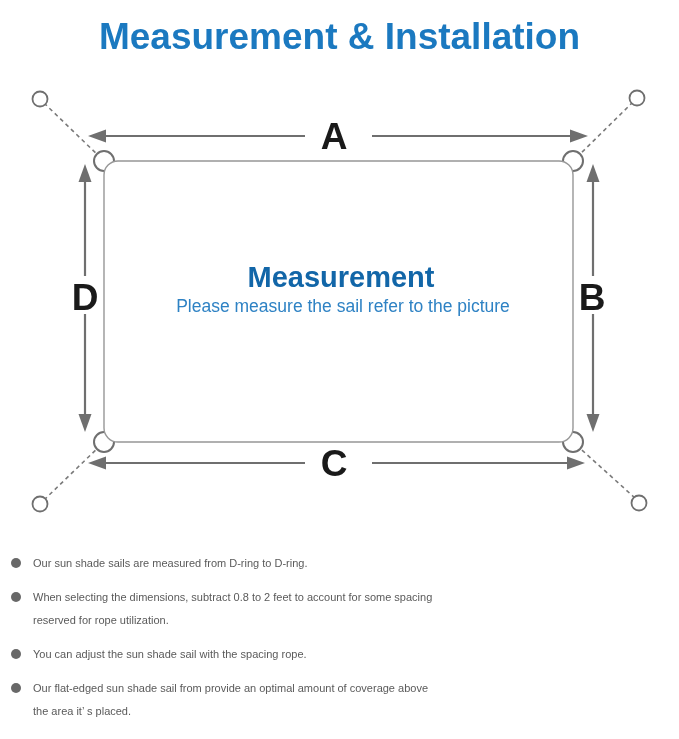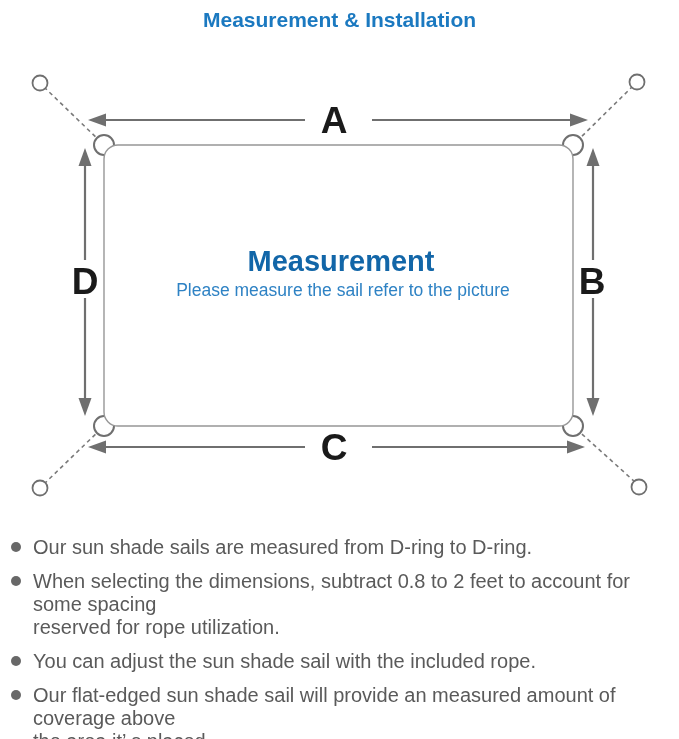--- a/index.html
+++ b/index.html
@@ -11,25 +11,25 @@
   }
   *{box-sizing:border-box;}
   html,body{margin:0;padding:0;}
   body{
     width:679px;height:739px;
     background:#ffffff;
     font-family:"Liberation Sans",sans-serif;
     overflow:hidden;
   }
   .page-title{
-    margin:4px;
+    margin:12px;
     padding-top:4px;
     height:48px;
     text-align:center;
-    font-size:21px;
+    font-size:37px;
     font-weight:700;
     color:var(--title-blue);
     letter-spacing:0px;
   }
   svg.diagram{display:block;width:679px;height:478px;}
   .rope{stroke:#7a7a7a;stroke-width:1.6;stroke-dasharray:4 3.5;fill:none;}
   .ring{fill:#ffffff;stroke:var(--line-gray);stroke-width:1.8;}
   .corner-ring{fill:#ffffff;stroke:var(--line-gray);stroke-width:2;}
   .sail{fill:#ffffff;stroke:#979797;stroke-width:1.4;}
   .arrow-line{stroke:var(--line-gray);stroke-width:2.2;fill:none;}
@@ -41,21 +41,21 @@
     list-style:none;
     margin:0;
     padding:2px 6px 0 11px;
   }
   ul.notes li{
     display:flex;
     align-items:flex-start;
     gap:12px;
     margin-bottom:11px;
     color:var(--text-gray);
-    font-size:20px;
+    font-size:11px;
     line-height:23px;
   }
   .dot{
     flex:0 0 auto;
     width:10px;height:10px;
     margin-top:6px;
     border-radius:50%;
     background:#686868;
   }
   .note-text{white-space:pre-line;}
@@ -126,20 +126,20 @@
     <span class="dot"></span>
     <span class="note-text">Our sun shade sails are measured from D-ring to D-ring.</span>
   </li>
   <li>
     <span class="dot"></span>
     <span class="note-text">When selecting the dimensions, subtract 0.8 to 2 feet to account for some spacing
 reserved for rope utilization.</span>
   </li>
   <li>
     <span class="dot"></span>
-    <span class="note-text">You can adjust the sun shade sail with the included rope.</span>
+    <span class="note-text">You can adjust the sun shade sail with the spacing rope.</span>
   </li>
   <li>
     <span class="dot"></span>
-    <span class="note-text">Our flat-edged sun shade sail will provide an measured amount of coverage above
+    <span class="note-text">Our flat-edged sun shade sail from provide an optimal amount of coverage above
 the area it’ s placed.</span>
   </li>
 </ul>
 
 </body></html>

